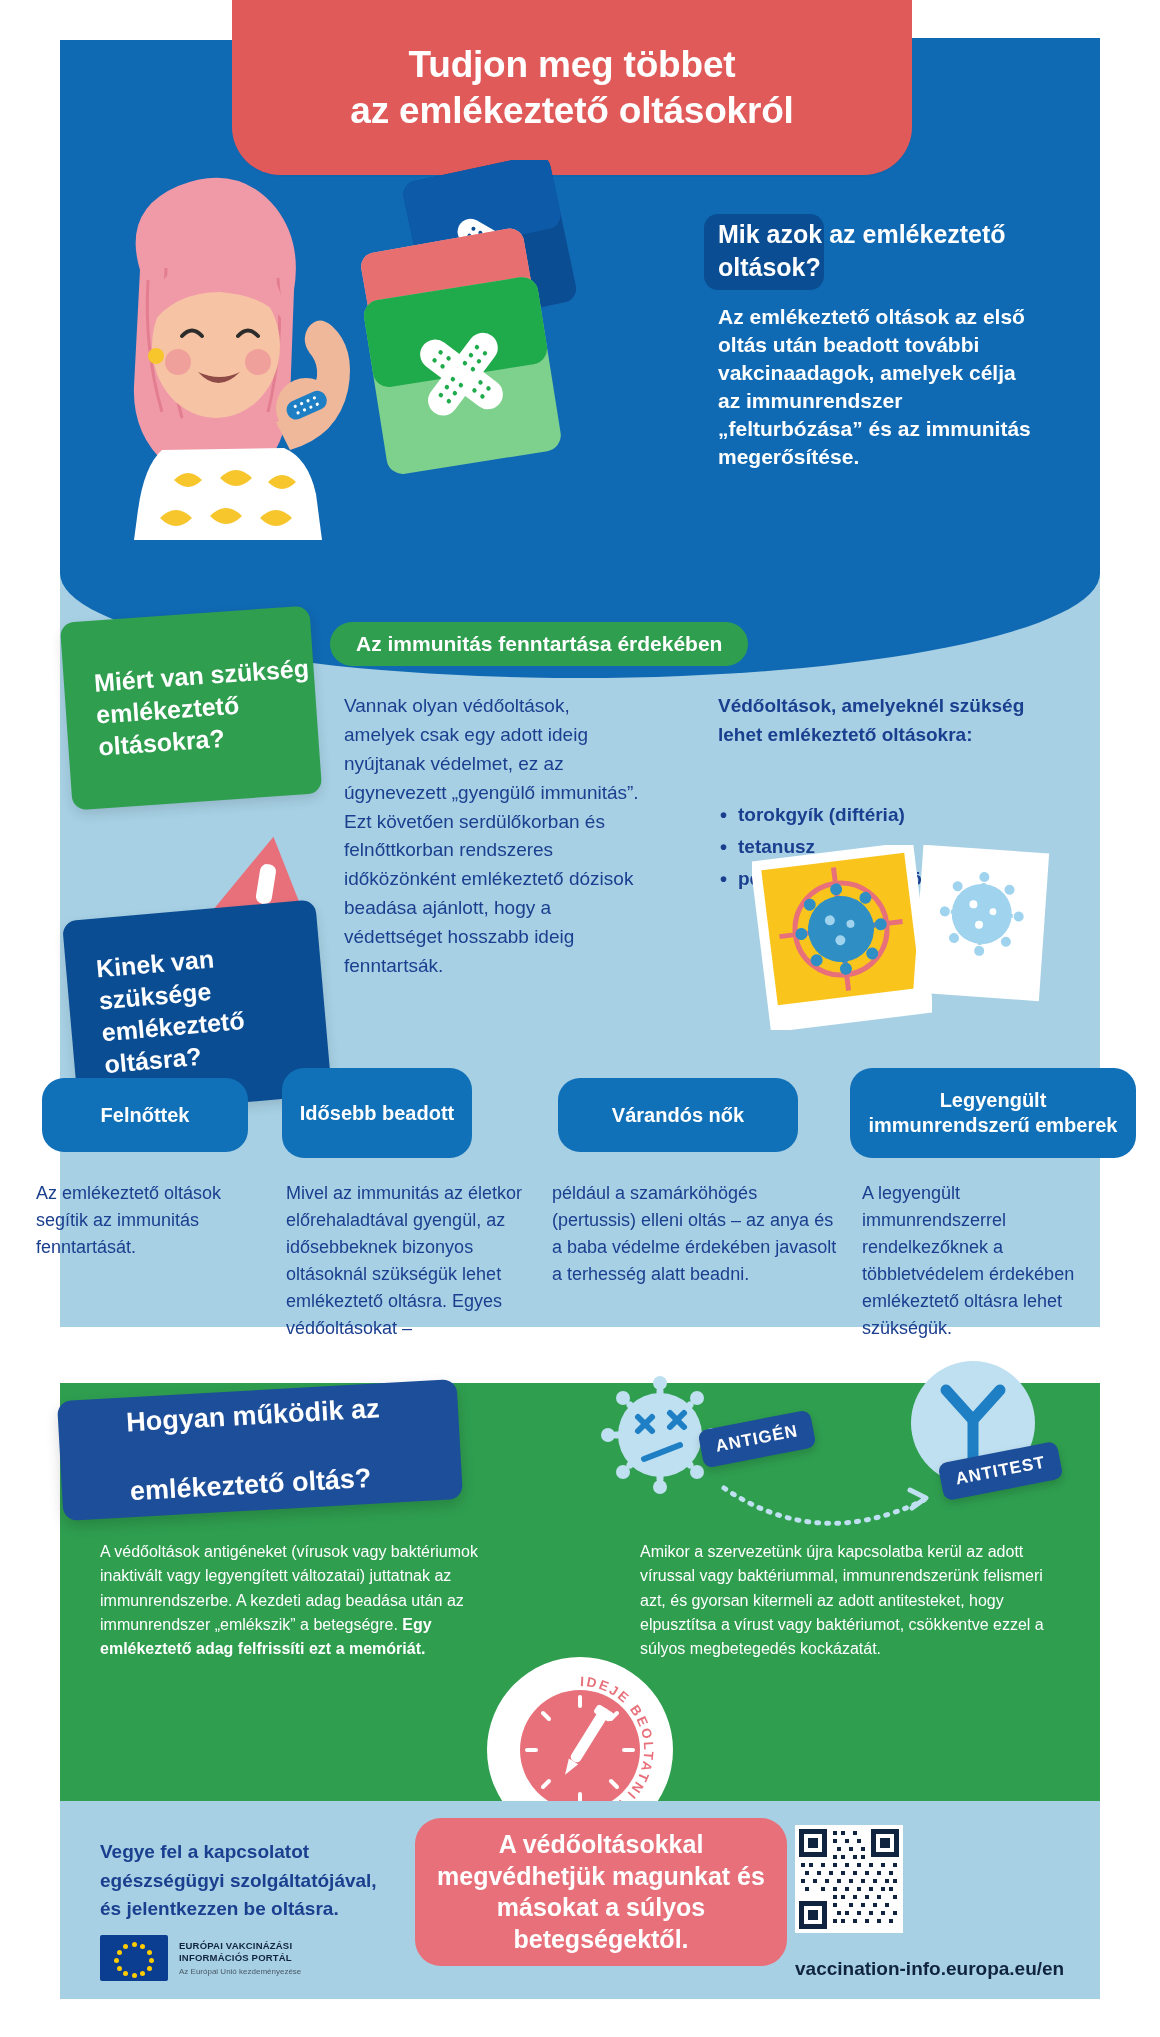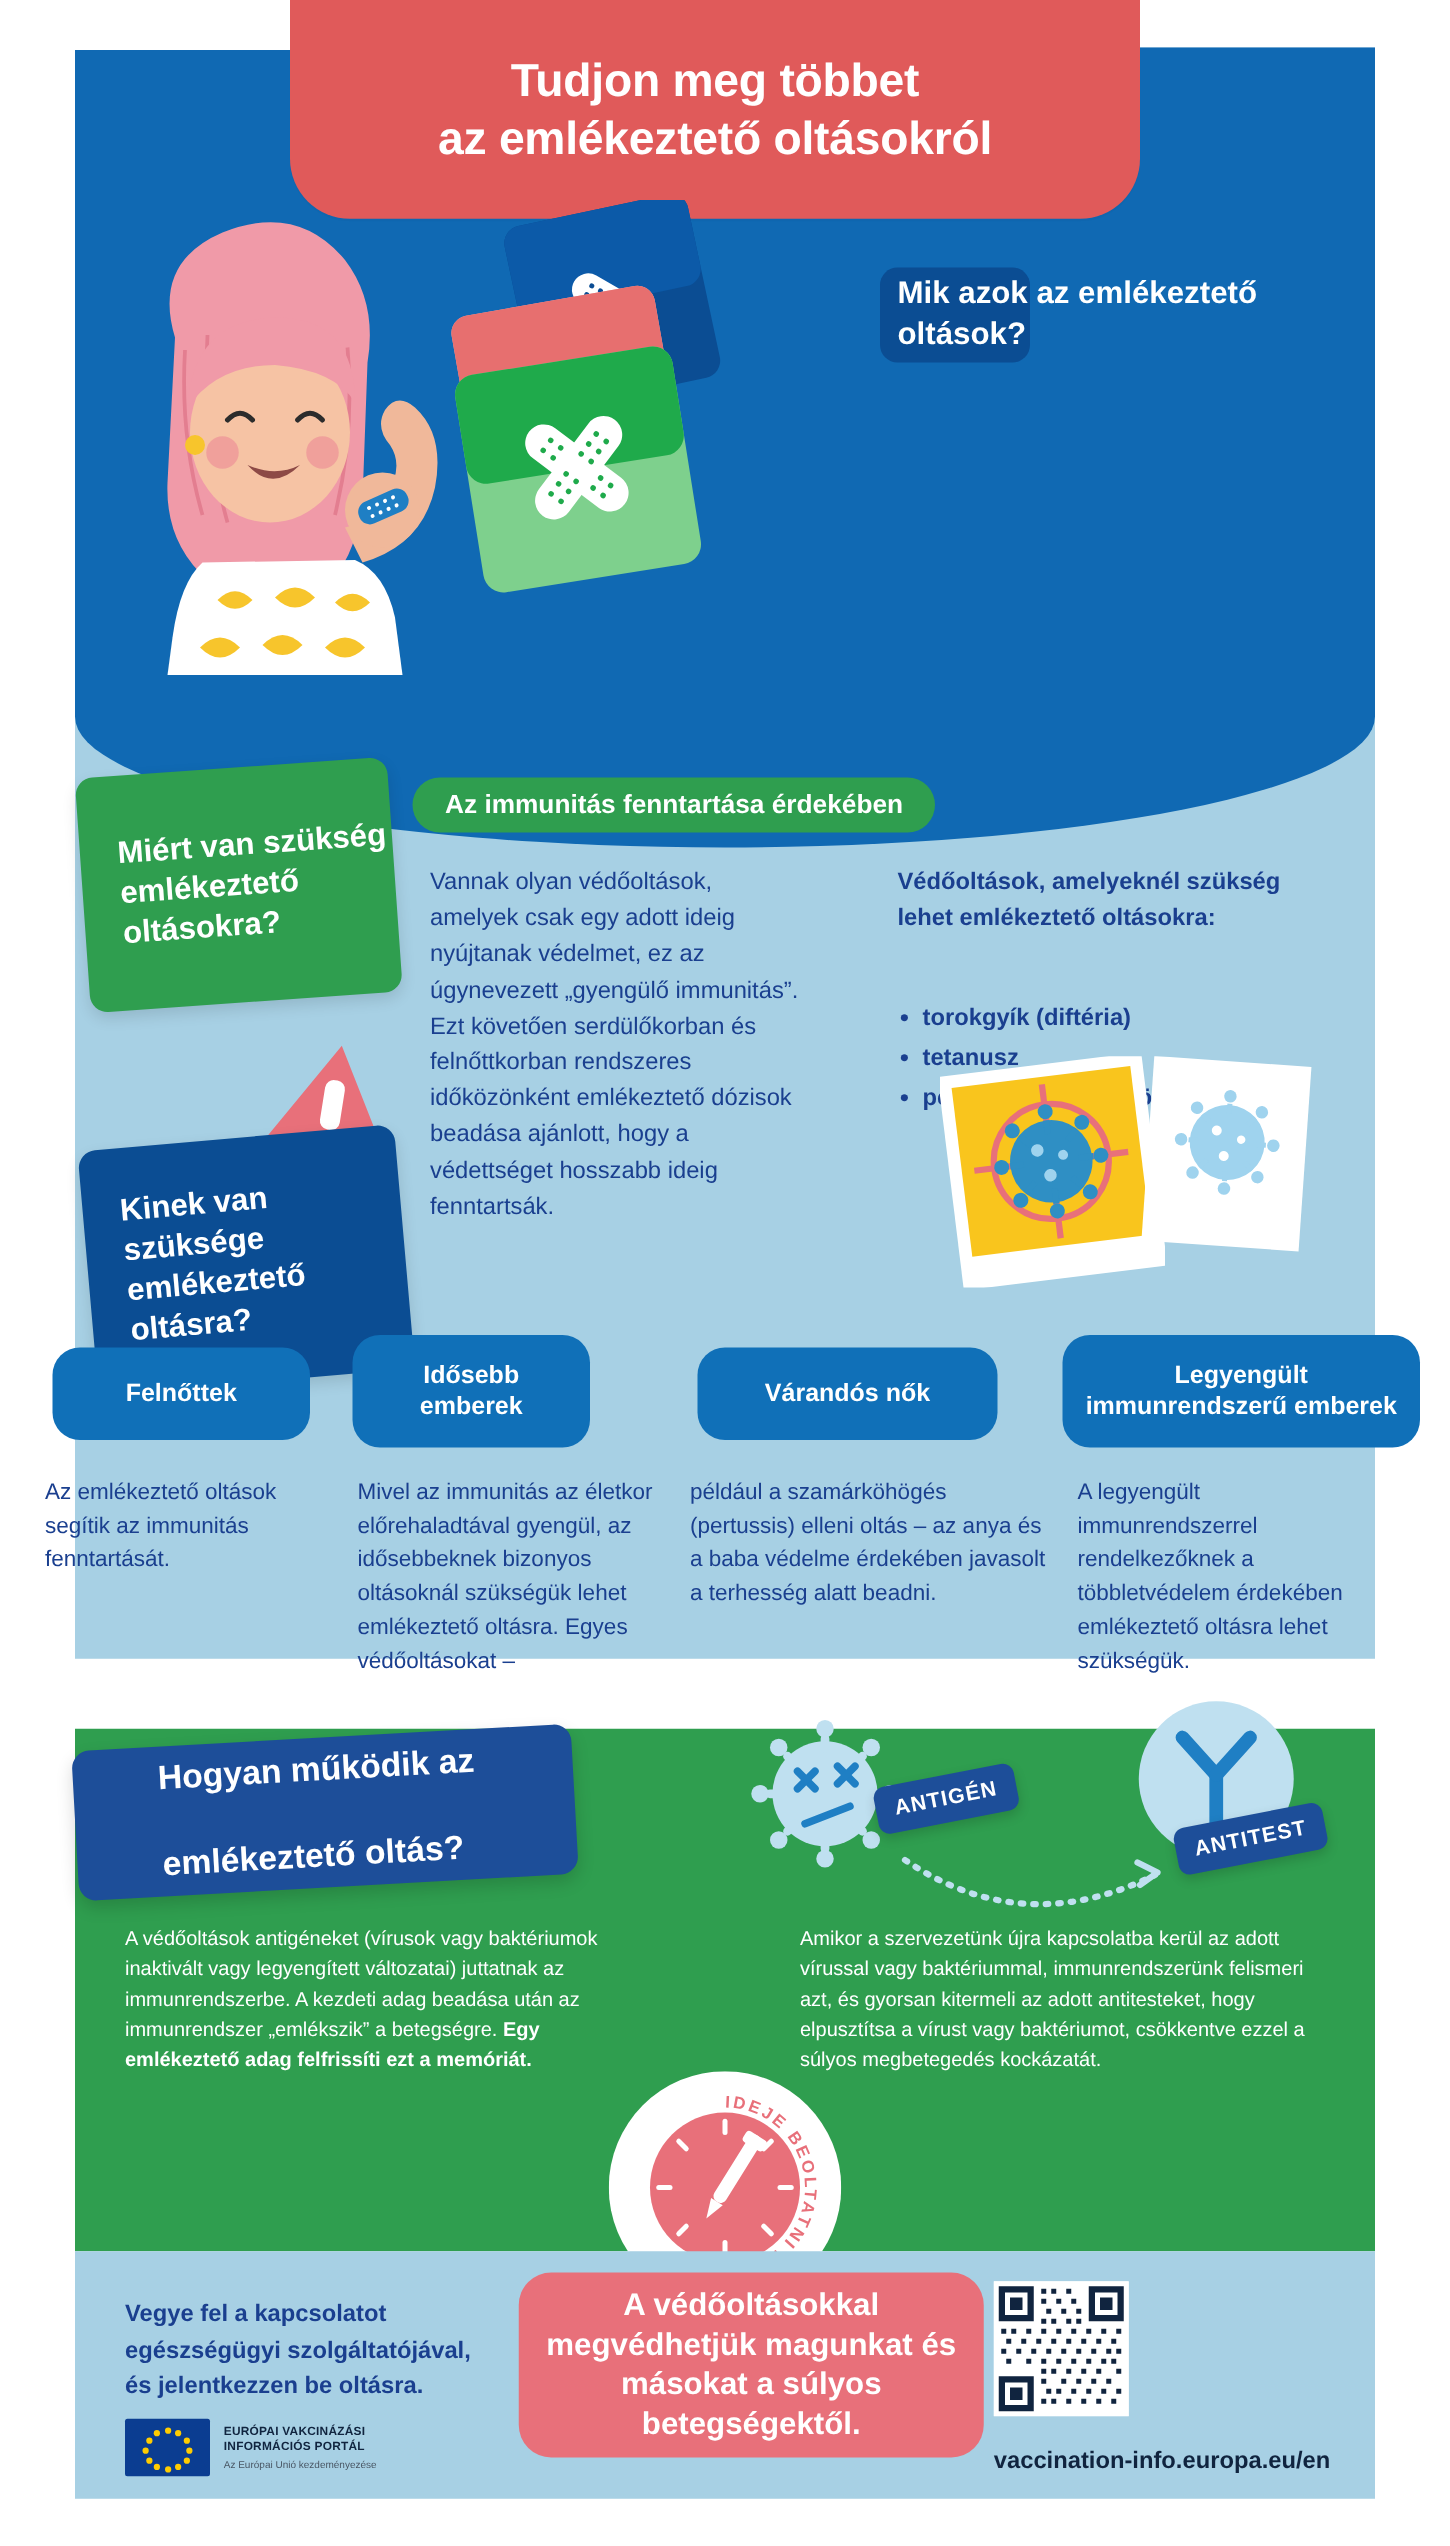--- a/index.html
+++ b/index.html
@@ -337,20 +337,21 @@
       </g>
     </g>
   </svg>
 
   <div class="q1-wrap">
     <h2 class="q1-title">
       <span class="q1-title-hl"></span>
       <span>Mik azok az emlékeztető</span><br>
       <span>oltások?</span>
     </h2>
+    <p class="q1-lead">Az emlékeztető oltások az első oltás után beadott további vakcinaadagok, amelyek célja az immunrendszer „felturbózása” és az immunitás megerősítése.</p>
   </div>
 
   <div class="rot-box box-green" style="left:66px;top:614px;width:250px;height:188px;transform:rotate(-4deg);">
     <span style="padding-left:30px;">Miért van szükség emlékeztető oltásokra?</span>
   </div>
 
   <div class="pill-green" style="left:330px;top:622px;">
     <span>Az immunitás fenntartása érdekében</span>
   </div>
 
@@ -442,21 +443,21 @@
   </svg>
 
   <div class="rot-box box-navy" style="left:70px;top:910px;width:254px;height:196px;transform:rotate(-5deg);">
     <span style="padding-left:30px;">Kinek van szüksége emlékeztető oltásra?</span>
   </div>
 
   <div class="cat-pill" style="left:42px;top:1078px;width:178px;height:58px;">
     <span>Felnőttek</span>
   </div>
   <div class="cat-pill" style="left:282px;top:1068px;width:162px;height:74px;">
-    <span>Idősebb emberek</span>
+    <span>Idősebb beadott</span>
   </div>
   <div class="cat-pill" style="left:558px;top:1078px;width:212px;height:58px;">
     <span>Várandós nők</span>
   </div>
   <div class="cat-pill" style="left:850px;top:1068px;width:258px;height:74px;">
     <span>Legyengült immunrendszerű emberek</span>
   </div>
 
   <div class="cat-text" style="left:36px;top:1180px;width:230px;">Az emlékeztető oltások segítik az immunitás fenntartását.</div>
   <div class="cat-text" style="left:286px;top:1180px;width:248px;">Mivel az immunitás az életkor előrehaladtával gyengül, az idősebbeknek bizonyos oltásoknál szükségük lehet emlékeztető oltásra. Egyes védőoltásokat –</div>

